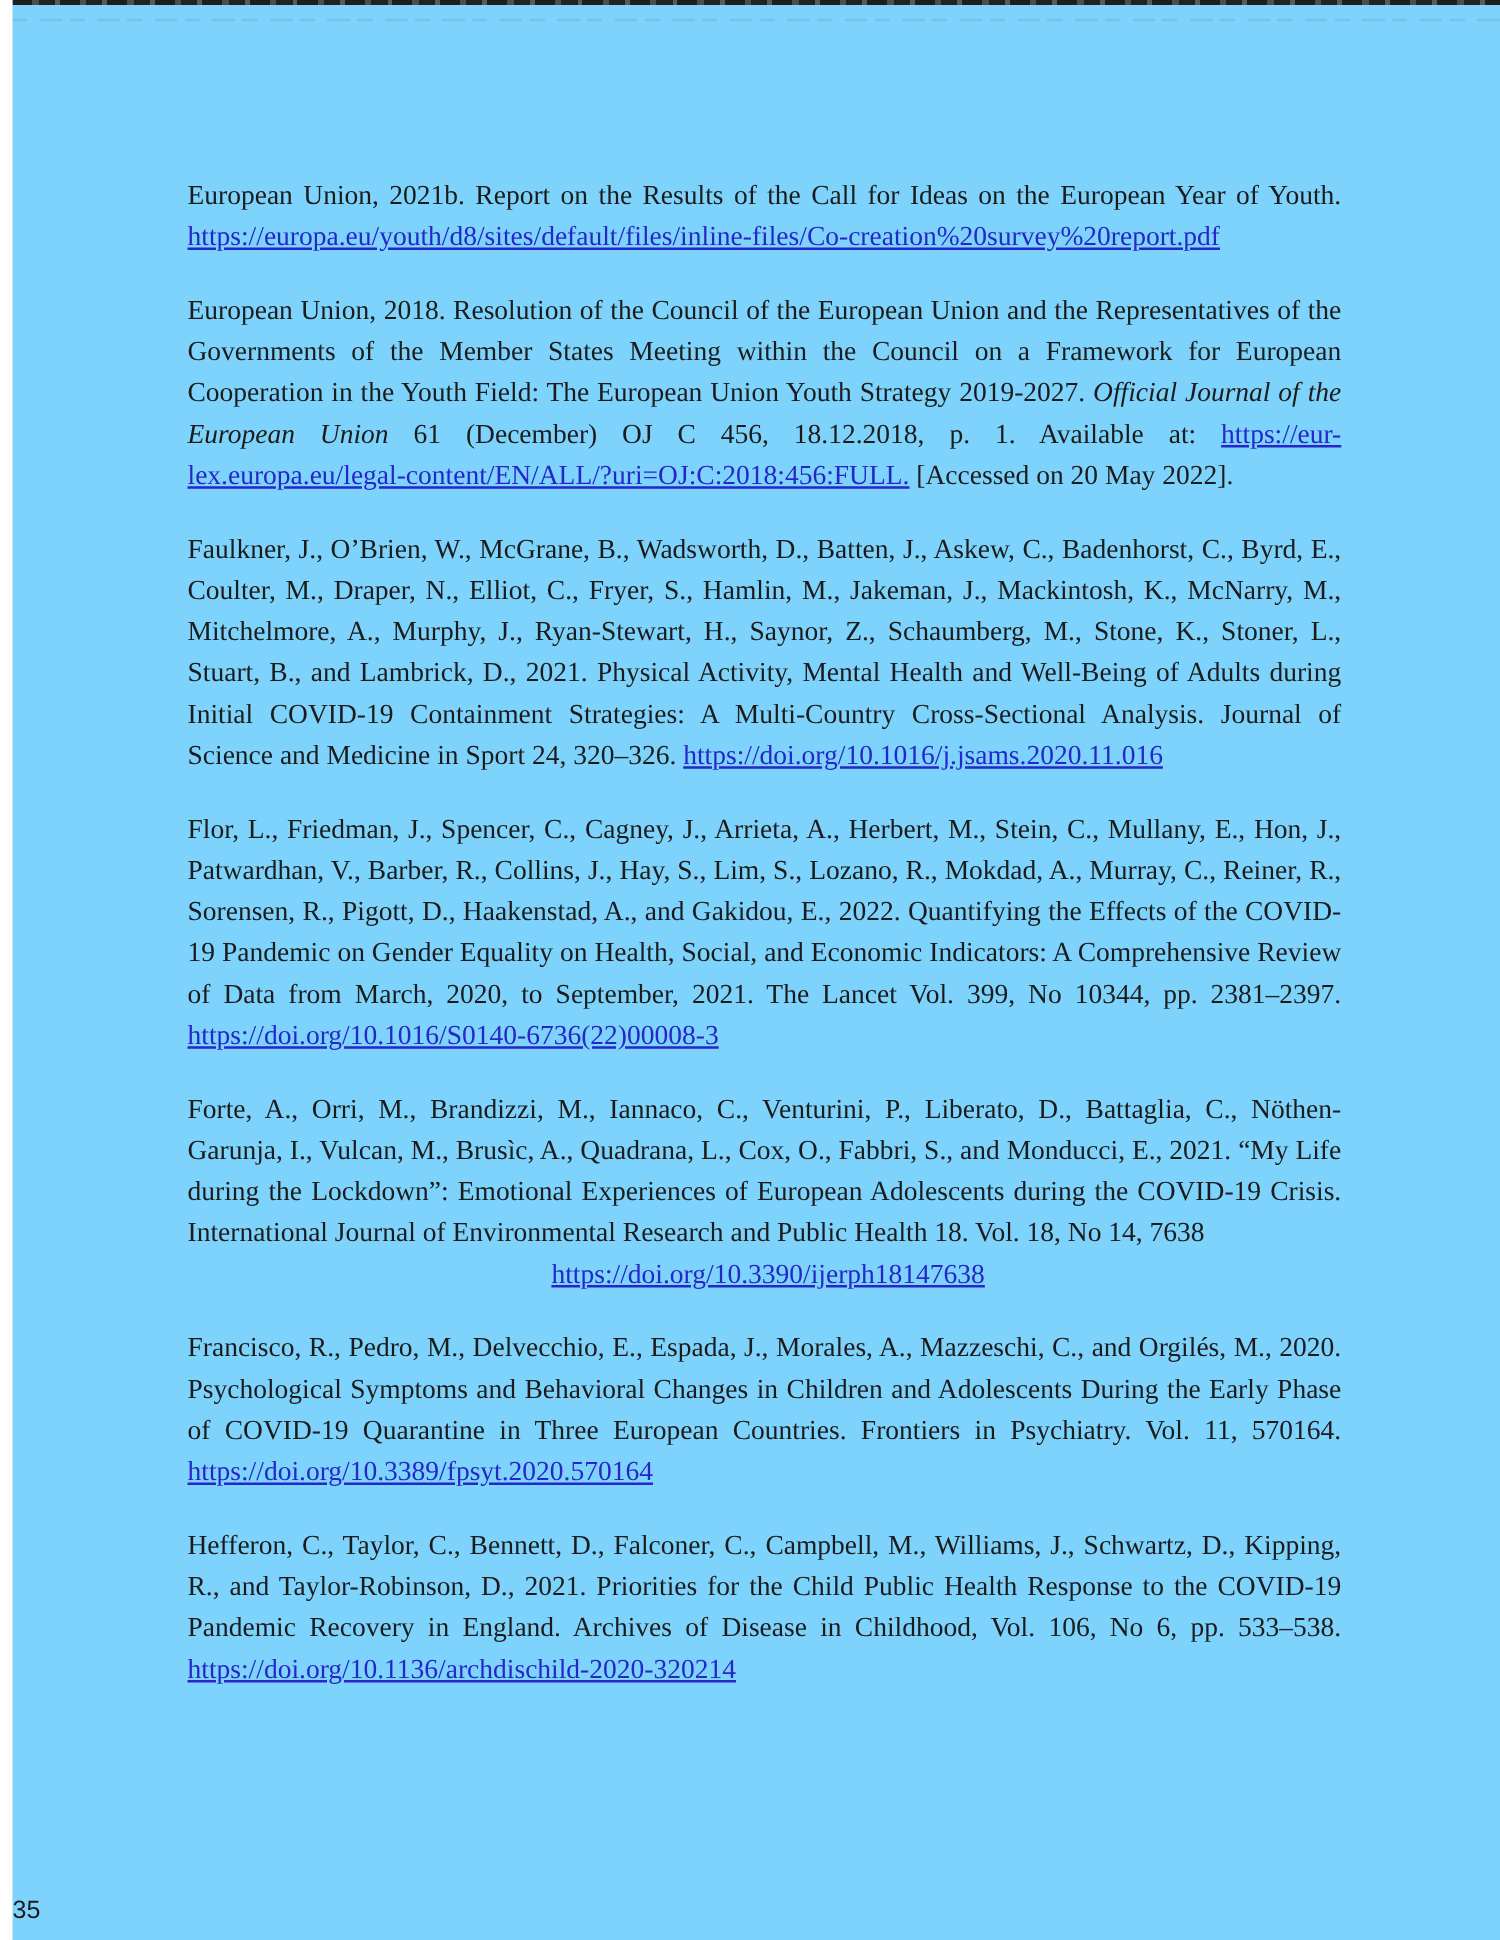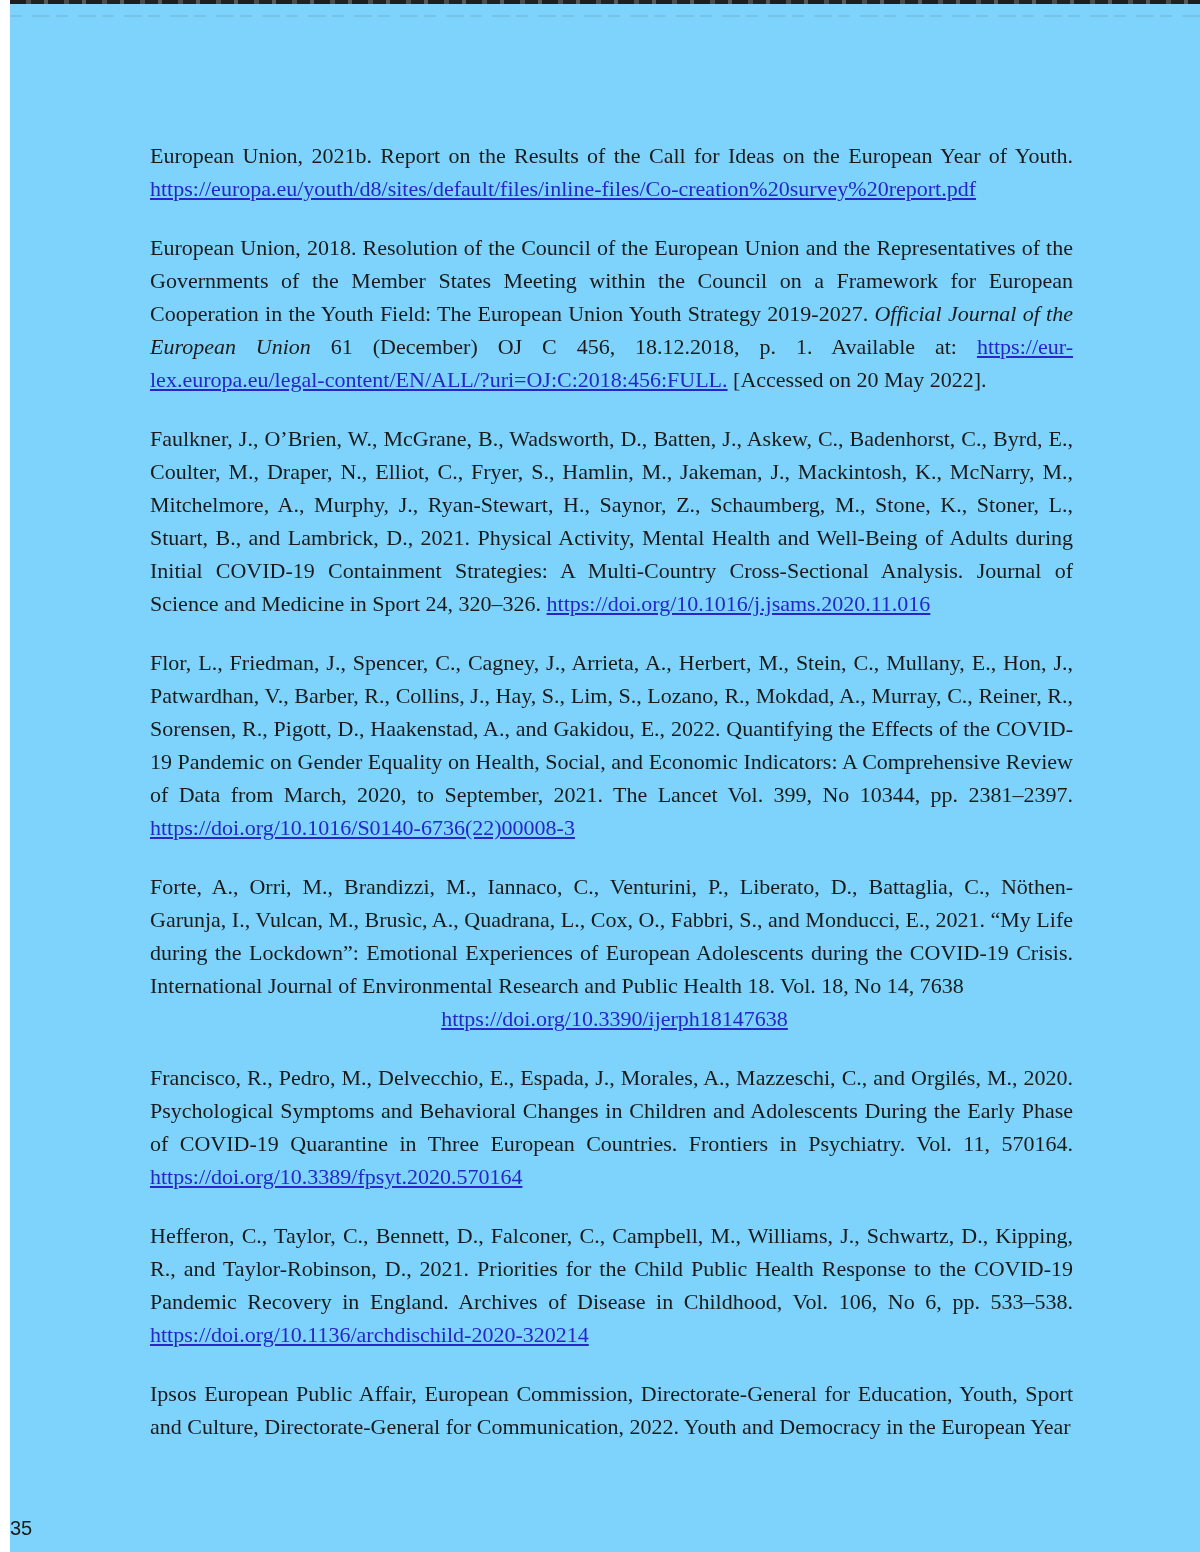--- a/index.html
+++ b/index.html
@@ -88,18 +88,17 @@
     <p class="ref"><span>Faulkner, J., O’Brien, W., McGrane, B., Wadsworth, D., Batten, J., Askew, C., Badenhorst, C., Byrd, E., Coulter, M., Draper, N., Elliot, C., Fryer, S., Hamlin, M., Jakeman, J., Mackintosh, K., McNarry, M., Mitchelmore, A., Murphy, J., Ryan-Stewart, H., Saynor, Z., Schaumberg, M., Stone, K., Stoner, L., Stuart, B., and Lambrick, D., 2021. Physical Activity, Mental Health and Well-Being of Adults during Initial COVID-19 Containment Strategies: A Multi-Country Cross-Sectional Analysis. Journal of Science and Medicine in Sport 24, 320–326. </span><a class="link">https://doi.org/10.1016/j.jsams.2020.11.016</a></p>
 
     <p class="ref"><span>Flor, L., Friedman, J., Spencer, C., Cagney, J., Arrieta, A., Herbert, M., Stein, C., Mullany, E., Hon, J., Patwardhan, V., Barber, R., Collins, J., Hay, S., Lim, S., Lozano, R., Mokdad, A., Murray, C., Reiner, R., Sorensen, R., Pigott, D., Haakenstad, A., and Gakidou, E., 2022. Quantifying the Effects of the COVID-19 Pandemic on Gender Equality on Health, Social, and Economic Indicators: A Comprehensive Review of Data from March, 2020, to September, 2021. The Lancet Vol. 399, No 10344, pp. 2381–2397. </span><a class="link">https://doi.org/10.1016/S0140-6736(22)00008-3</a></p>
 
     <p class="ref"><span>Forte, A., Orri, M., Brandizzi, M., Iannaco, C., Venturini, P., Liberato, D., Battaglia, C., Nöthen-Garunja, I., Vulcan, M., Brusìc, A., Quadrana, L., Cox, O., Fabbri, S., and Monducci, E., 2021. “My Life during the Lockdown”: Emotional Experiences of European Adolescents during the COVID-19 Crisis. International Journal of Environmental Research and Public Health 18. Vol. 18, No 14, 7638</span><a class="link block-link">https://doi.org/10.3390/ijerph18147638</a></p>
 
     <p class="ref"><span>Francisco, R., Pedro, M., Delvecchio, E., Espada, J., Morales, A., Mazzeschi, C., and Orgilés, M., 2020. Psychological Symptoms and Behavioral Changes in Children and Adolescents During the Early Phase of COVID-19 Quarantine in Three European Countries. Frontiers in Psychiatry. Vol. 11, 570164. </span><a class="link">https://doi.org/10.3389/fpsyt.2020.570164</a></p>
 
     <p class="ref"><span>Hefferon, C., Taylor, C., Bennett, D., Falconer, C., Campbell, M., Williams, J., Schwartz, D., Kipping, R., and Taylor-Robinson, D., 2021. Priorities for the Child Public Health Response to the COVID-19 Pandemic Recovery in England. Archives of Disease in Childhood, Vol. 106, No 6, pp. 533–538. </span><a class="link">https://doi.org/10.1136/archdischild-2020-320214</a></p>
 
-    <p class="ref"><span>Ipsos European Public Affair, European Commission, Directorate-General for Education, Youth, Sport and Culture, Directorate-General for Communication, 2022. Youth and Democracy in the European Year</span></p>
 
   </main>
 
   <div class="page-number">35</div>
 </div>
 
 </body></html>

